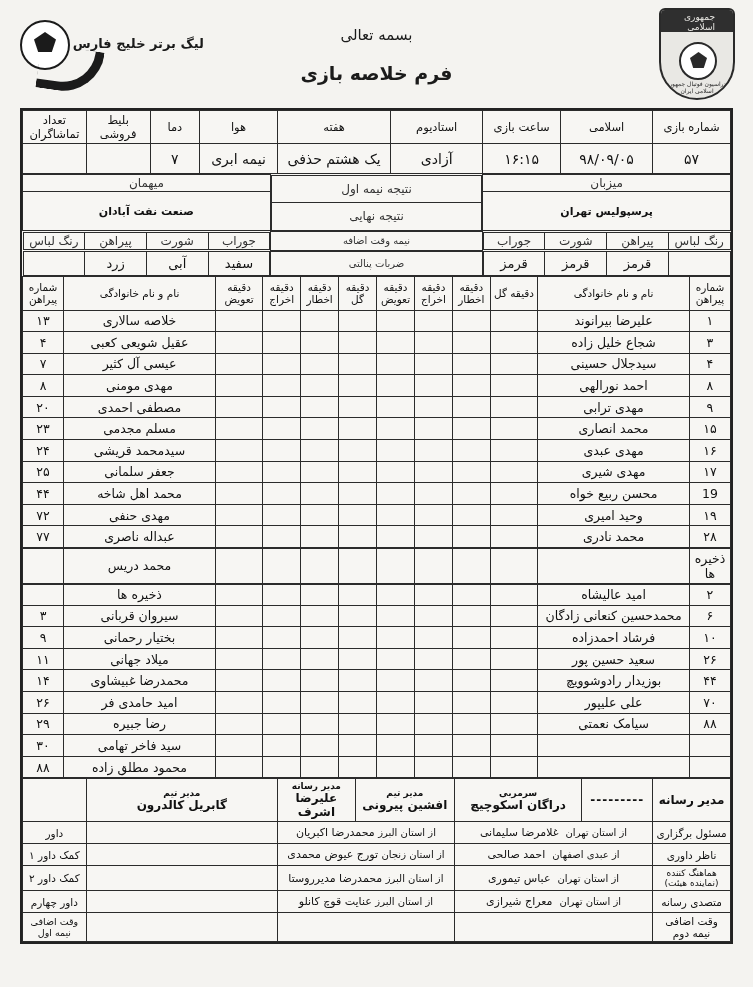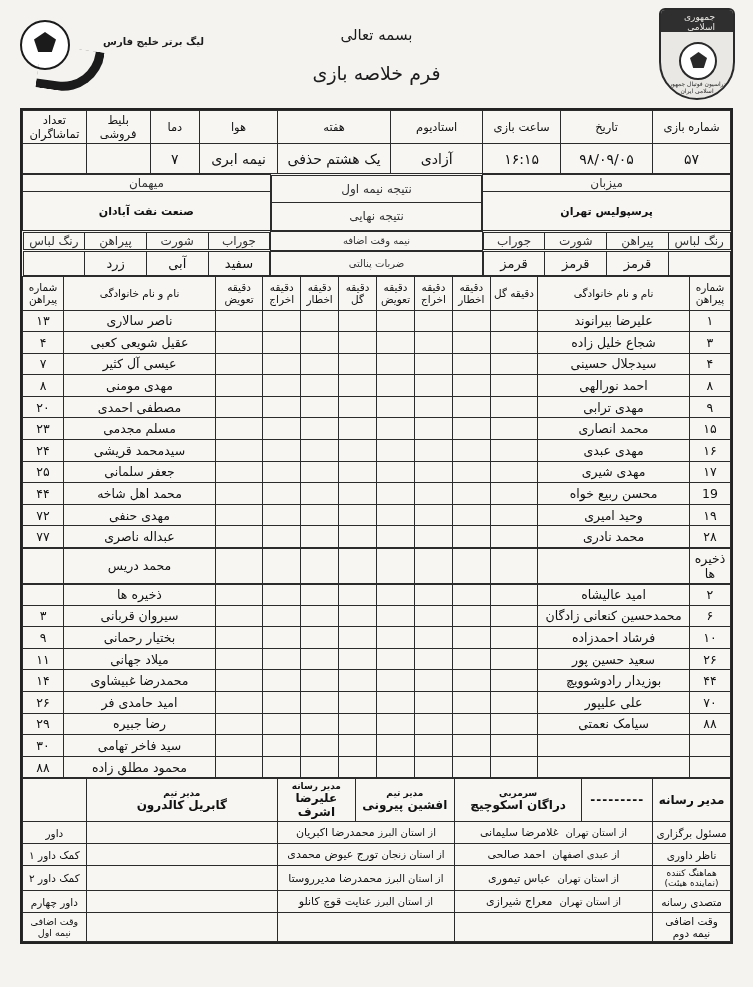--- a/index.html
+++ b/index.html
@@ -48,21 +48,21 @@
   .logo-left .swoosh {
     position:absolute; left: 24px; top: 34px;
     width: 64px; height: 44px;
     border-bottom: 9px solid #1b1b1b;
     border-right: 9px solid #1b1b1b;
     border-radius: 0 0 42px 0;
     transform: rotate(8deg);
   }
   .logo-left .lg-text {
     position:absolute; right: 0; top: 22px;
-    font-size: 10px; font-weight: bold;
+    font-size: 13px; font-weight: bold;
     color:#1b1b1b;
     letter-spacing: -0.5px;
   }
   .logo-right {
     position: absolute;
     right: 16px; top: 8px;
     width: 78px; height: 92px;
   }
   .crest {
     position:absolute; left:0; top:0;
@@ -99,21 +99,21 @@
     position:absolute; left: 0; right: 0; top: 26px;
     text-align:center;
   }
   .bismillah {
     font-size: 15px;
     color:#1b1b1b;
     margin-bottom: 18px;
   }
   .form-title {
     font-size: 19px;
-    font-weight: normal;
+    font-weight: bold;
     color:#1b1b1b;
   }
 
   
   table {
     border-collapse: collapse;
     width: 100%;
     table-layout: fixed;
   }
   td, th {
@@ -199,21 +199,21 @@
         <col style="width:13%">
           <col style="width:16%">
           <col style="width:11%">
         <col style="width:7%">
           <col style="width:9%">
           <col style="width:9%">
       </colgroup>
       <tbody>
           <tr class="r1">
         <td>شماره بازی</td>
-        <td>تاریخ</td>
+        <td>اسلامی</td>
         <td>ساعت بازی</td>
         <td>استادیوم</td>
         <td>هفته</td>
         <td>هوا</td>
         <td>دما</td>
         <td>بلیط فروشی</td>
         <td>تعداد تماشاگران</td>
       </tr>
       <tr class="r2">
         <td>۵۷</td>
@@ -372,21 +372,21 @@
             <td>۱</td>
             <td class="pname">علیرضا بیرانوند</td>
             <td></td>
             <td></td>
             <td></td>
             <td></td>
             <td></td>
             <td></td>
             <td></td>
             <td></td>
-            <td class="pname">ناصر سالاری</td>
+            <td class="pname">خلاصه سالاری</td>
             <td>۱۳</td>
           </tr>
           <tr>
             <td>۳</td>
             <td class="pname">شجاع خلیل زاده</td>
             <td></td>
             <td></td>
             <td></td>
             <td></td>
             <td></td>

